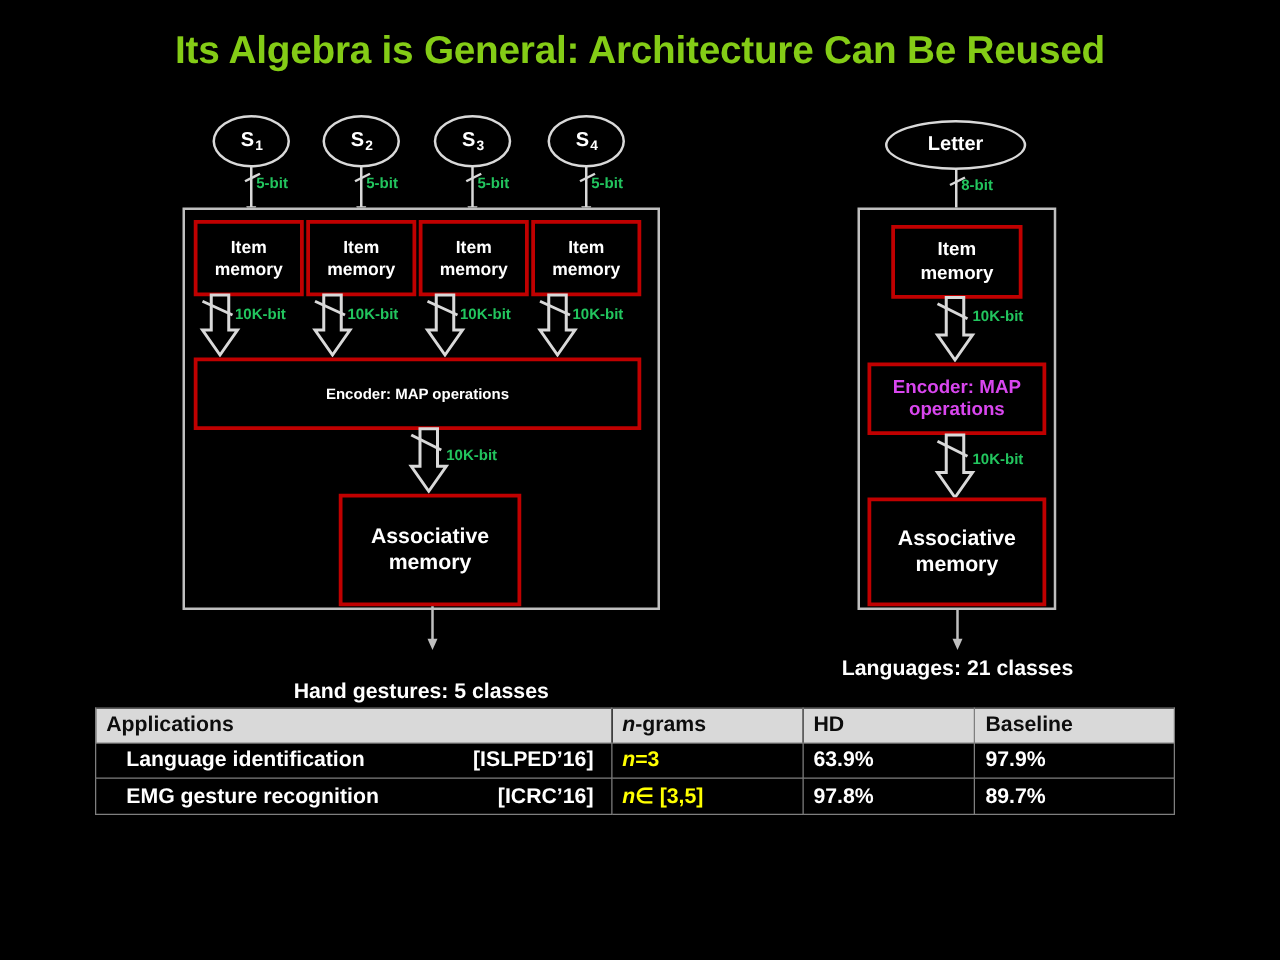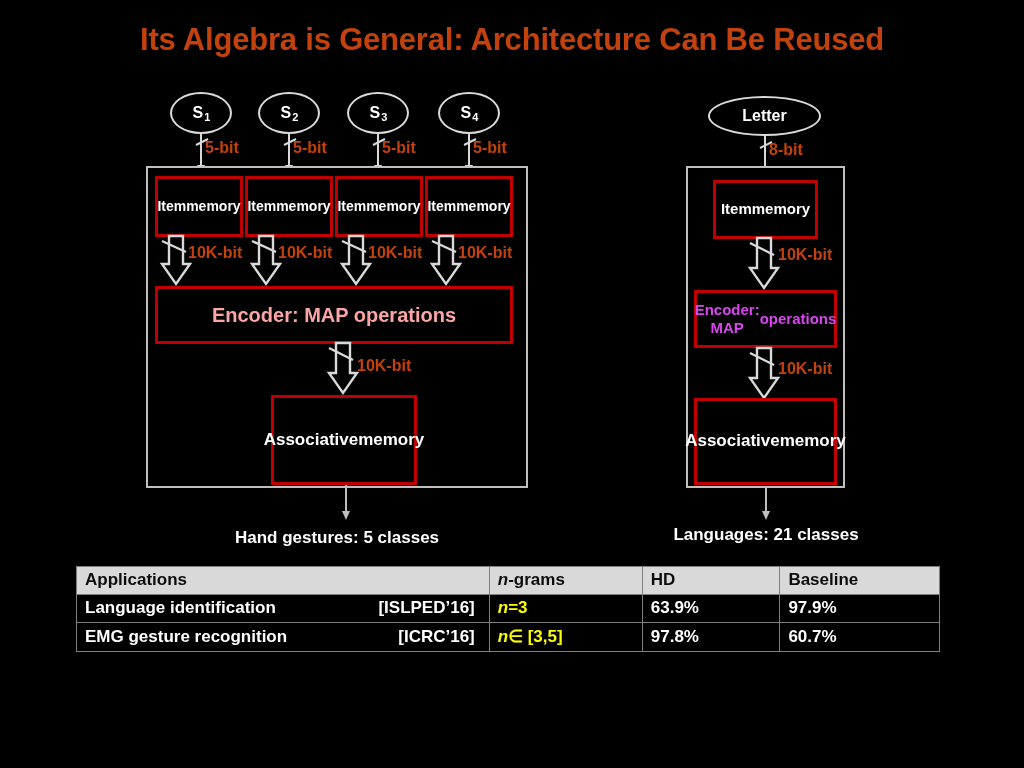--- a/index.html
+++ b/index.html
@@ -20,21 +20,21 @@
 
   
   .slide-title {
     position: absolute;
     left: 0;
     top: 22px;
     width: 1024px;
     text-align: center;
     font-size: 31px;
     font-weight: bold;
-    color: #c2410c;
+    color: #84cc16;
     letter-spacing: -0.2px;
   }
 
   
   .src-ellipse {
     position: absolute;
     border: 2px solid #d9d9d9;
     border-radius: 50%;
     background: #000000;
     display: flex;
@@ -62,51 +62,51 @@
     box-sizing: border-box;
   }
 
   
   .module {
     position: absolute;
     border: 3px solid #c00000;
     background: #000000;
     box-sizing: border-box;
     display: flex;
-    flex-direction: row;
+    flex-direction: column;
     align-items: center;
     justify-content: center;
     text-align: center;
     font-weight: bold;
     color: #ffffff;
     line-height: 1.22;
   }
   .module.item-mem { font-size: 14px; }
   .module.assoc-mem { font-size: 17px; }
   .module.encoder {
-    color: #fca5a5;
-    font-size: 20px;
+    color: #ffffff;
+    font-size: 12px;
   }
   .module.encoder-r {
     color: #d946ef;
     font-size: 15px;
   }
 
   
   .thin-arrow { position: absolute; overflow: visible; }
 
   
   .block-arrow { position: absolute; overflow: visible; }
 
   
   .bit-label {
     position: absolute;
-    font-size: 16px;
-    font-weight: bold;
-    color: #c2410c;
+    font-size: 12px;
+    font-weight: bold;
+    color: #22c55e;
     white-space: nowrap;
   }
 
   
   .caption {
     position: absolute;
     font-size: 17px;
     font-weight: bold;
     color: #ffffff;
     white-space: nowrap;
@@ -152,21 +152,21 @@
   .col-app      { width: 375px; }
   .col-ngram    { width: 139px; }
   .col-hd       { width: 125px; }
   .col-baseline { width: 145px; }
 
   .app-cell {
     display: flex;
     justify-content: space-between;
     align-items: baseline;
   }
-  .app-cell .app-name { padding-right: 6px; }
+  .app-cell .app-name { padding-right: 6px; margin-left: 16px; }
   .app-cell .app-ref  { padding-right: 6px; }
   .hdr-n { font-style: italic; }
 </style>
 </head>
 <body>
 
 <div class="slide-title">Its Algebra is General: Architecture Can Be Reused</div>
 
 <div class="src-ellipse" style="left:170px; top:92px; width:62px; height:42px;">
   <span>S</span>
@@ -269,21 +269,21 @@
 <div class="module assoc-mem" style="left:271px; top:395px; width:146px; height:90px;">
   <div>Associative</div>
   <div>memory</div>
 </div>
 
 <svg class="thin-arrow" style="left:339px; top:485px;" width="14" height="36" viewBox="0 0 14 36">
   <line x1="7" y1="0" x2="7" y2="28" stroke="#bfbfbf" stroke-width="2"></line>
   <polygon points="7,35 3,26 11,26" fill="#bfbfbf"></polygon>
 </svg>
 
-<div class="caption" style="left:146px; top:528px; width:382px;">Hand gestures: 5 classes</div>
+<div class="caption" style="left:146px; top:543px; width:382px;">Hand gestures: 5 classes</div>
 
 <div class="src-ellipse" style="left:708px; top:96px; width:113px; height:40px; font-size:16px;">
   <span>Letter</span>
 </div>
 
 <svg class="thin-arrow" style="left:757px; top:135px;" width="30" height="44" viewBox="0 0 30 44">
   <line x1="8" y1="0" x2="8" y2="36" stroke="#d9d9d9" stroke-width="2"></line>
   <polygon points="8,43 4,34 12,34" fill="#d9d9d9"></polygon>
   <line x1="3" y1="13" x2="15" y2="7" stroke="#d9d9d9" stroke-width="2"></line>
 </svg>
@@ -348,16 +348,16 @@
       </tr>
       <tr>
         <td class="col-app">
           <div class="app-cell">
             <span class="app-name">EMG gesture recognition</span>
             <span class="app-ref">[ICRC’16]</span>
           </div>
         </td>
         <td class="col-ngram ngram"><span class="ital">n</span><span>∈ [3,5]</span></td>
         <td class="col-hd">97.8%</td>
-        <td class="col-baseline">60.7%</td>
+        <td class="col-baseline">89.7%</td>
       </tr>
     </tbody>
 </table>
 
 </body></html>

